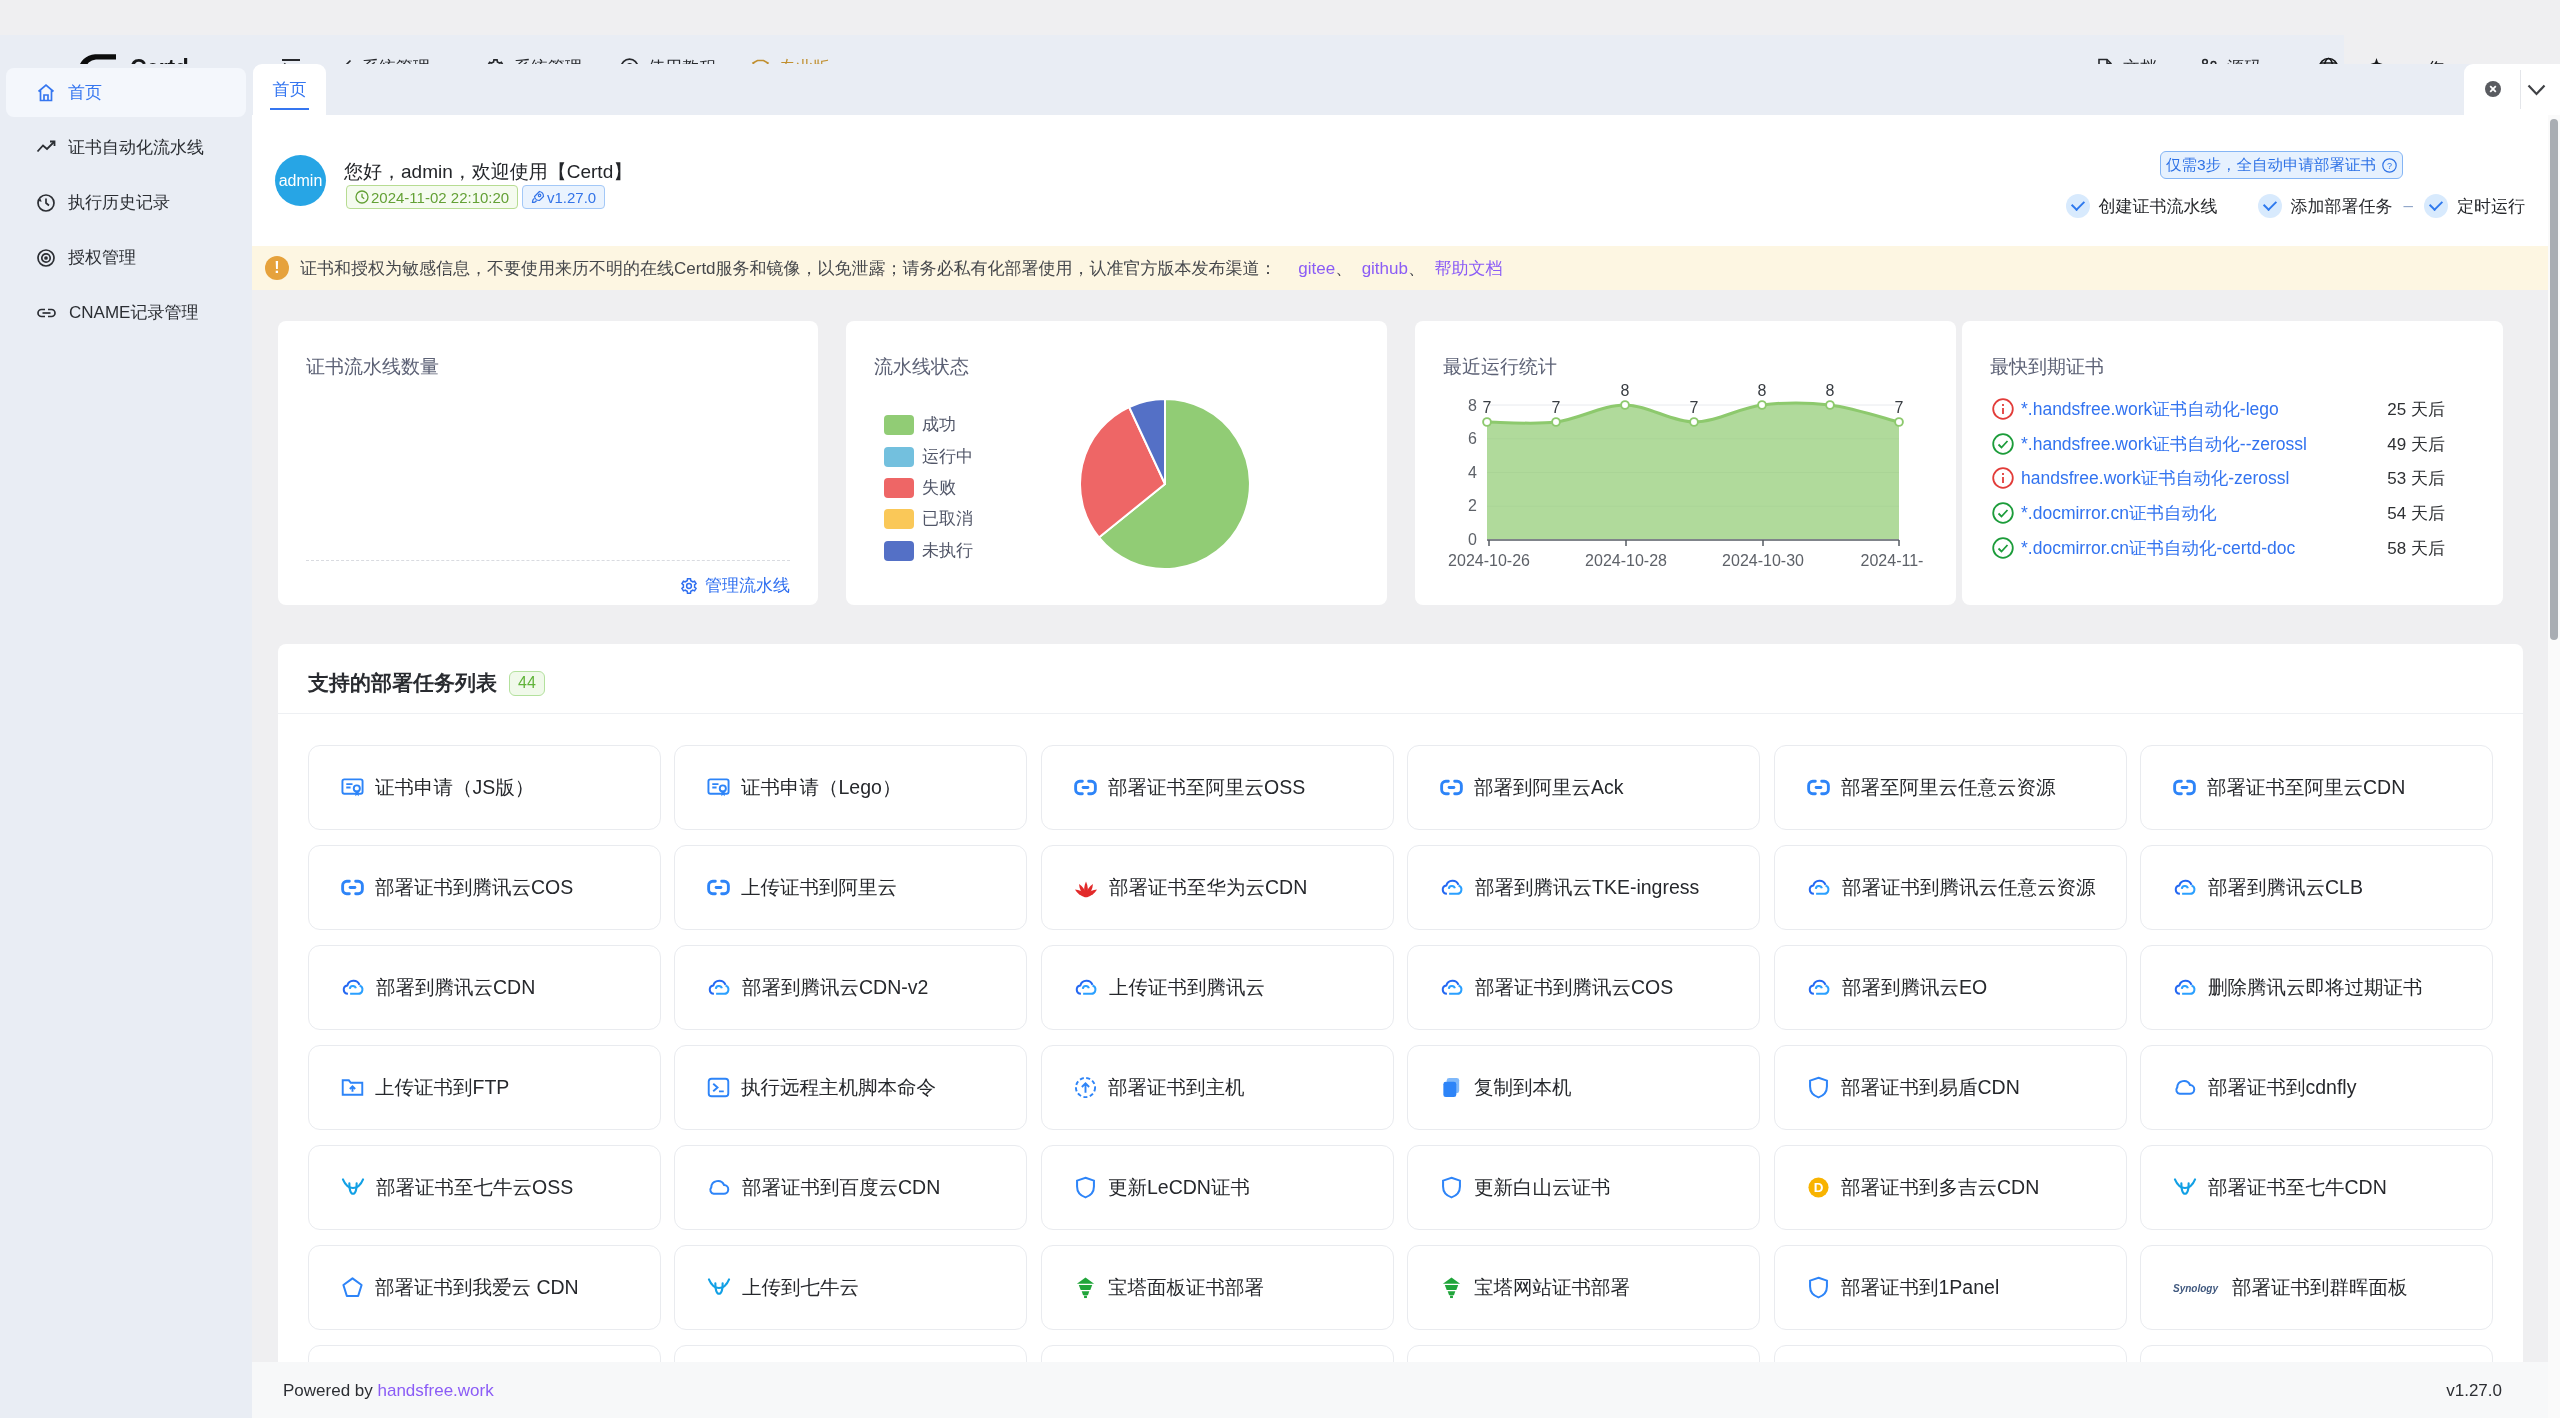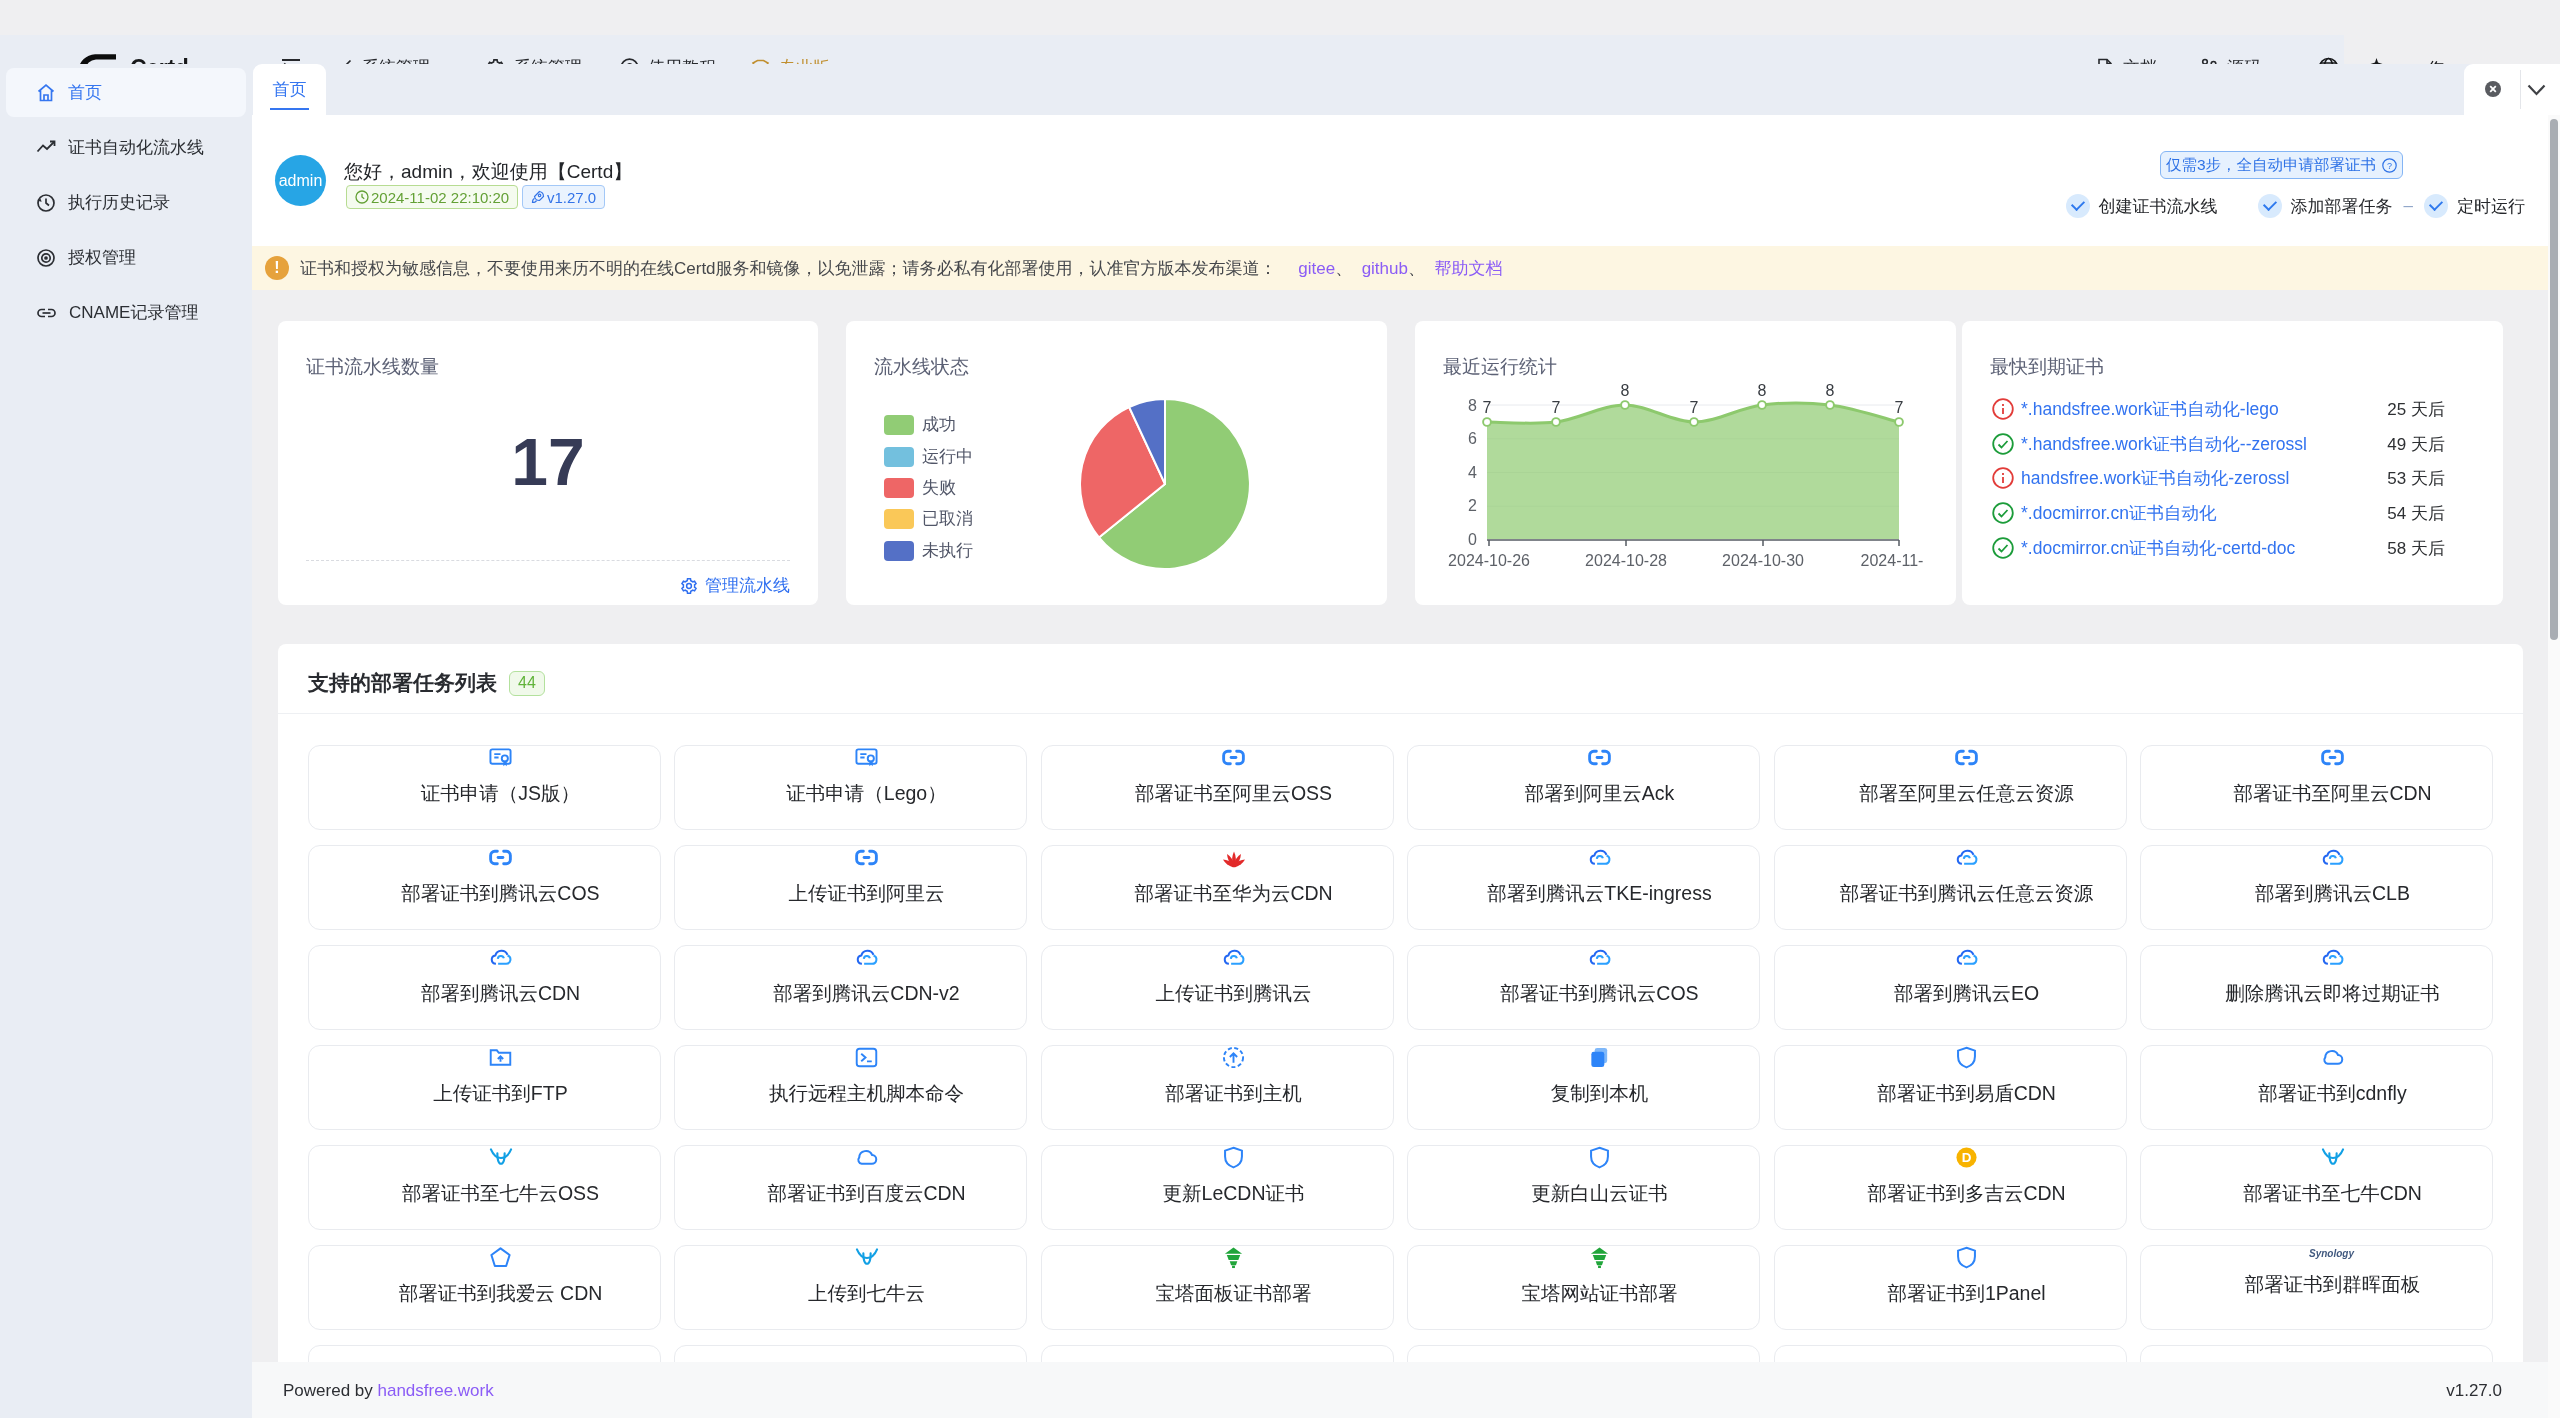--- a/index.html
+++ b/index.html
@@ -29,21 +29,21 @@
 
 #welcome { position:absolute; left:252px; top:115px; width:2296px; height:131px; background:#fff; }
 #banner { position:absolute; left:252px; top:246px; width:2296px; height:44px; background:#fdf6e2; display:flex; align-items:center; font-size:17px; color:#45474b; }
 .card { position:absolute; background:#fff; border-radius:8px; }
 .card-title { position:absolute; left:28px; top:33px; font-size:19px; color:#5c6175; }
 
 
 .badge { position:absolute; height:24px; border-radius:4px; display:flex; align-items:center; font-size:15px; padding:0 8px; gap:2px; }
 
 
-.tcard { position:absolute; width:353px; height:85px; background:#fff; border:1px solid #e9ebef; border-radius:12px; display:flex; align-items:center; padding-left:32px; gap:11px; font-size:19.5px; color:#26282c;flex-direction:column; }
+.tcard { position:absolute; width:353px; height:85px; background:#fff; border:1px solid #e9ebef; border-radius:12px; display:flex; align-items:center; padding-left:32px; gap:11px; font-size:19.5px; color:#26282c; }
 
 #footer { position:absolute; left:252px; top:1362px; width:2296px; height:56px; background:#f7f8f9; font-size:17px; color:#2c2e33; }
 
 
 #sbar { position:absolute; left:2548px; top:115px; width:12px; height:1303px; background:#fafafa; }
 #sthumb { position:absolute; left:2px; top:4px; width:8px; height:521px; background:#a9adb3; border-radius:4px; }
 
 .link { color:#8b5cf6; }
 .stepc { width:24px; height:24px; border-radius:50%; background:#d8eafd; flex:none; position:relative; }
 .stepc::after { content:""; position:absolute; left:6px; top:6px; width:10px; height:6px; border-left:2.2px solid #2e79ee; border-bottom:2.2px solid #2e79ee; transform:rotate(-45deg); }
@@ -244,21 +244,20 @@
       <span>定时运行</span>
   </div>
 </div>
 <div id="banner">
   <div style="margin-left:13px;width:24px;height:24px;border-radius:50%;background:#e6a23c;color:#fff;font-size:16px;font-weight:bold;display:flex;align-items:center;justify-content:center;flex:none">!</div>
   <div style="margin-left:11px">证书和授权为敏感信息，不要使用来历不明的在线Certd服务和镜像，以免泄露；请务必私有化部署使用，认准官方版本发布渠道：　&nbsp;<span class="link">gitee</span>、&nbsp;&nbsp;<span class="link">github</span>、&nbsp;&nbsp;<span class="link">帮助文档</span></div>
 </div>
 
 <div class="card" style="left:278px;top:321px;width:540px;height:284px">
   <div class="card-title">证书流水线数量</div>
-  <div class="abs" style="left:0;right:0;top:103px;text-align:center;font-size:66px;font-weight:bold;color:#363b56">17</div>
   <div class="abs" style="left:28px;top:239px;width:484px;border-top:1px dashed #d9dbe0"></div>
   <div class="abs" style="right:28px;top:253px;display:flex;align-items:center;gap:7px;font-size:17px;color:#2f6ff0">
     <svg width="18" height="18" viewBox="0 0 24 24">
         <g fill="none" stroke="#2f6ff0" stroke-width="2">
           <circle cx="12" cy="12" r="3.2"></circle>
           <path d="M19.4 13.5a7.9 7.9 0 0 0 0-3l2-1.6-2-3.4-2.4 1a7.9 7.9 0 0 0-2.6-1.5L14 2.4h-4L9.6 5a7.9 7.9 0 0 0-2.6 1.5l-2.4-1-2 3.4 2 1.6a7.9 7.9 0 0 0 0 3l-2 1.6 2 3.4 2.4-1a7.9 7.9 0 0 0 2.6 1.5l.4 2.6h4l.4-2.6a7.9 7.9 0 0 0 2.6-1.5l2.4 1 2-3.4z"></path>
         </g>
       </svg>
     <span>管理流水线</span>
   </div>

